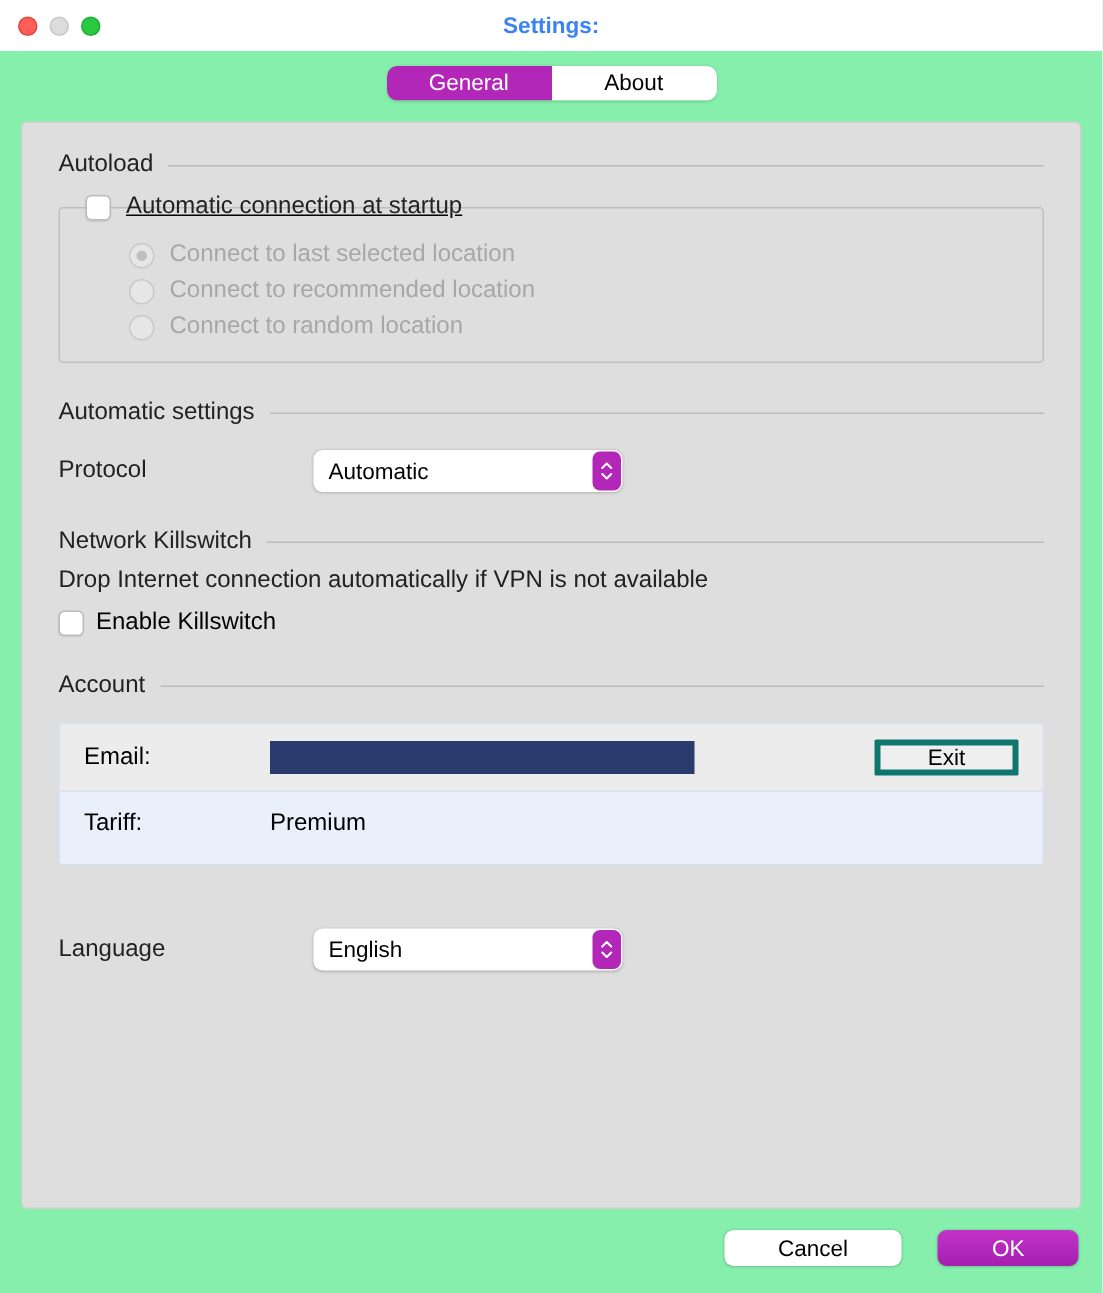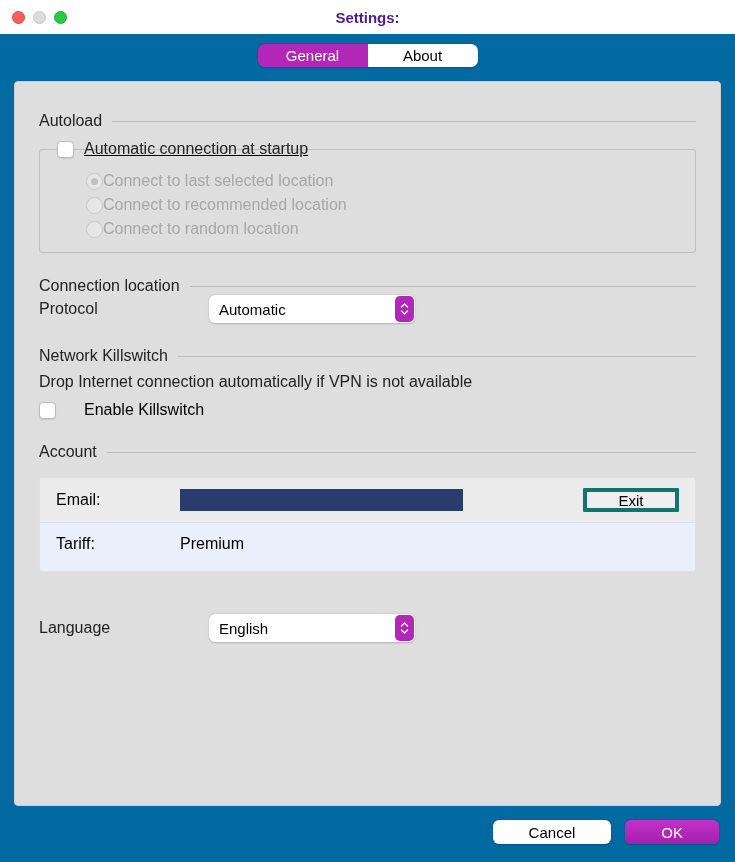--- a/index.html
+++ b/index.html
@@ -30,25 +30,25 @@
     }
     .tl-close { background: #ff5f57; border: 0.5px solid #e24640; }
     .tl-min { background: #dcdcdc; border: 0.5px solid #c8c8c8; }
     .tl-max { background: #28c840; border: 0.5px solid #1faf33; }
     .window-title {
       position: absolute;
       left: 0; right: 0;
       text-align: center;
       font-weight: 700;
       font-size: 15px;
-      color: #4c1d95;
+      color: #3b82f6;
       pointer-events: none;
     }
     .content {
-      background: #0369a1;
+      background: #86efac;
       padding: 0 14px 14px 14px;
       height: calc(100% - 34px);
       display: flex;
       flex-direction: column;
     }
     .tabs-row {
       display: flex;
       justify-content: center;
       padding: 10px 0 4px 0;
     }
@@ -67,21 +67,21 @@
       font-size: 15px;
       cursor: pointer;
     }
     .seg-active { background: #b327b8; color: #fff; }
     .seg-inactive { background: #fff; color: #000; }
     .panel {
       margin-top: 10px;
       background: #dedede;
       border: 1px solid #cfcfcf;
       border-radius: 4px;
-      padding: 30px 24px 24px 24px;
+      padding: 19px 24px 24px 24px;
       flex: 1;
       display: flex;
       flex-direction: column;
       gap: 24px;
     }
     .section-head {
       display: flex;
       align-items: center;
       gap: 10px;
     }
@@ -124,21 +124,21 @@
       border-radius: 3px;
       margin-top: -9px;
       padding: 22px 20px 14px 46px;
       display: flex;
       flex-direction: column;
       gap: 6px;
     }
     .radio-row {
       display: flex;
       align-items: center;
-      gap: 0;
+      gap: 10px;
     }
     .radio {
       width: 17px;
       height: 17px;
       border-radius: 50%;
       background: #e6e6e6;
       border: 0.5px solid #c8c8c8;
       display: flex;
       align-items: center;
       justify-content: center;
@@ -152,21 +152,21 @@
       background: #bfbfbf;
     }
     .radio-label {
       font-size: 16px;
       color: #a7a7a7;
     }
     .row {
       display: flex;
       align-items: center;
       gap: 20px;
-      margin-top: 0;
+      margin-top: 16px;
     }
     .row-label {
       font-size: 16px;
       color: #222;
       width: 150px;
     }
     .select {
       position: relative;
       background: #fff;
       border-radius: 6px;
@@ -194,21 +194,21 @@
     }
     .select-stepper svg { display: block; }
     .killswitch-desc {
       font-size: 16px;
       color: #222;
       margin-top: 8px;
     }
     .kswitch-row {
       display: flex;
       align-items: center;
-      gap: 28px;
+      gap: 8px;
       margin-top: 10px;
     }
     .account-card {
       background: #e9effb;
       border: 1px solid #d9e0f0;
       border-radius: 3px;
       margin-top: 16px;
       overflow: hidden;
     }
     .account-head {
@@ -261,20 +261,21 @@
       height: 24px;
       border-radius: 6px;
       font-size: 15px;
       padding: 0 36px;
       min-width: 86px;
       display: flex;
       align-items: center;
       justify-content: center;
       box-shadow: 0 0.5px 2px rgba(0,0,0,0.2);
       cursor: pointer;
+      margin-left: 10px;
     }
     .btn-white { background: #fff; color: #000; }
     .btn-primary { background: linear-gradient(#c233c7, #a51fb0); color: #fff; }
   </style>
 </head>
 <body>
 
 <div class="titlebar">
   <div class="traffic-lights">
     <div class="traffic-light tl-close"></div>
@@ -317,21 +318,21 @@
           <div class="radio-row">
             <div class="radio"></div>
             <div class="radio-label">Connect to random location</div>
           </div>
         </div>
       </div>
     </div>
 
     <div>
       <div class="section-head">
-        <div class="section-title">Connection location</div>
+        <div class="section-title">Automatic settings</div>
         <div class="head-line"></div>
       </div>
       <div class="row">
         <div class="row-label">Protocol</div>
         <div class="select">
           <span>Automatic</span>
           <div class="select-stepper">
             <svg width="9" height="14" viewBox="0 0 9 14">
                 <path d="M1.5 5 L4.5 2 L7.5 5" stroke="#fff" stroke-width="1.4" fill="none" stroke-linecap="round" stroke-linejoin="round"></path>
                 <path d="M1.5 9 L4.5 12 L7.5 9" stroke="#fff" stroke-width="1.4" fill="none" stroke-linecap="round" stroke-linejoin="round"></path>

